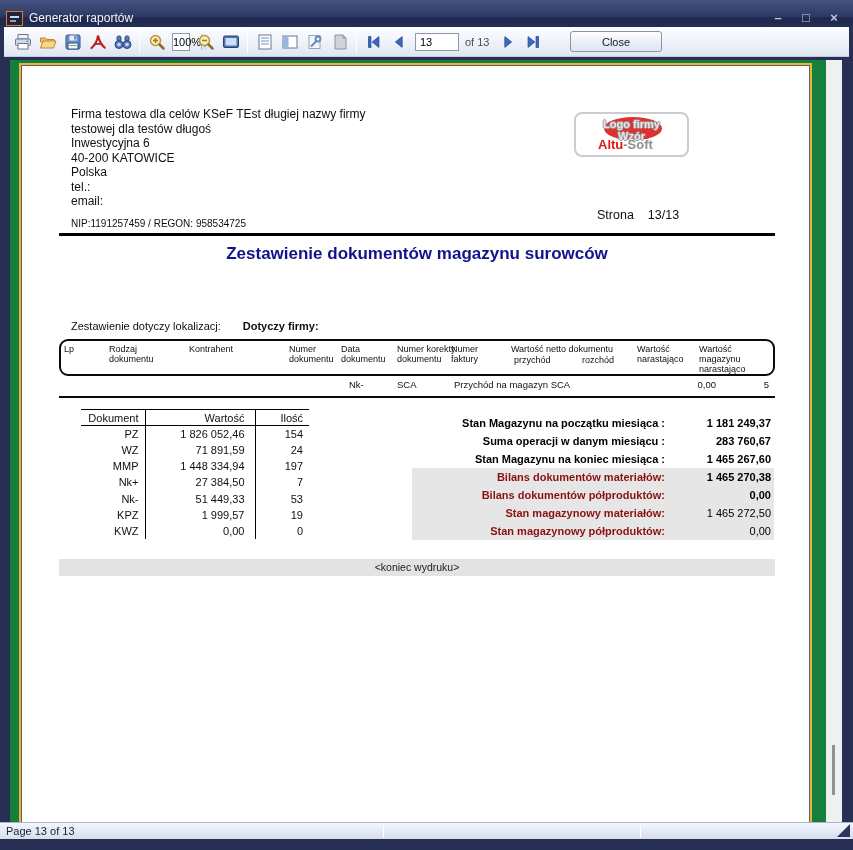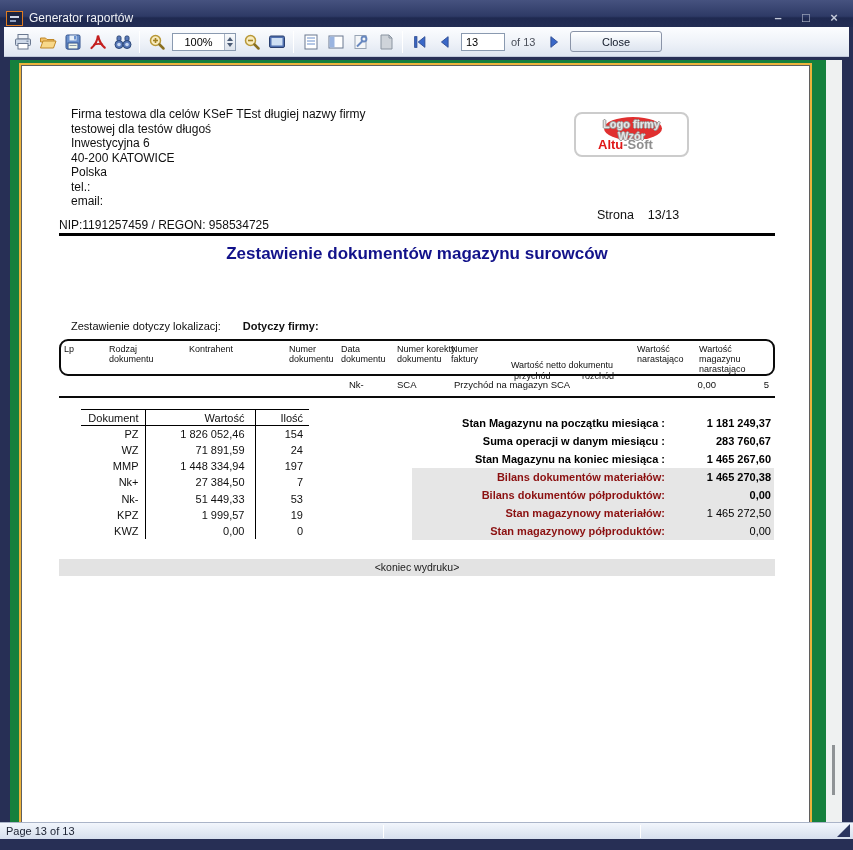--- a/index.html
+++ b/index.html
@@ -18,21 +18,21 @@
   .win-btns { margin-left:auto; display:flex; gap:10px; padding-right:4px; }
   .win-btn { color:#c3c9d8; font-size:13px; font-weight:bold; width:18px; text-align:center; cursor:default; line-height:16px; }
 
   
   .toolbar { position: absolute; left:4px; top:27px; width:845px; height:30px;
     background: linear-gradient(#fcfdff 0%, #eef2f8 55%, #dfe6f1 100%);
     border-bottom:1px solid #c2cadb; display:flex; align-items:center; padding-left:6px; }
   .tb-frame { position:absolute; left:0; top:27px; width:853px; height:33px; background:#272f55; }
   .tbtn { width:25px; height:24px; display:flex; align-items:center; justify-content:center; border-radius:3px; }
   .tsep { width:1px; height:22px; background:#b6bdcc; border-right:1px solid #ffffff; margin:0 4px; }
-  .zoombox { width:64px; height:18px; background:#fff; border:1px solid #8a9ab0; display:flex; align-items:center;
+  .zoombox { width:18px; height:18px; background:#fff; border:1px solid #8a9ab0; display:flex; align-items:center;
     font-size:11px; margin:8px 3px; }
   .zoombox .zval { flex:1; text-align:center; }
   .spinner { width:11px; height:16px; background:linear-gradient(#f8fafc,#dde3ec); border-left:1px solid #aab4c4;
     display:flex; flex-direction:column; align-items:center; justify-content:center; gap:2px; }
   .spin-up { width:0;height:0;border-left:3px solid transparent;border-right:3px solid transparent;border-bottom:4px solid #4a5a74; }
   .spin-dn { width:0;height:0;border-left:3px solid transparent;border-right:3px solid transparent;border-top:4px solid #4a5a74; }
   .pageinput { width:44px; height:18px; border:1px solid #8a9ab0; font-size:11px; padding-left:4px;
     font-family:"Liberation Sans",sans-serif; margin:0 4px; }
   .oflabel { font-size:11px; color:#4a4f5a; margin:0 6px 0 2px; }
   .closebtn { position:absolute; left:566px; top:4px; width:92px; height:21px; border:1px solid #8a94a8; border-radius:3px;
@@ -56,31 +56,31 @@
   .logo-ellipse { position:absolute; left:28px; top:3px; width:58px; height:23px; background:#e03030; border-radius:50%; }
   .logo-hollow { position:absolute; width:100%; text-align:center; font-weight:bold; color:#e6e6e6;
     text-shadow:-1px 0 #9a9a9a,1px 0 #9a9a9a,0 -1px #9a9a9a,0 1px #9a9a9a; }
   .logo-l1 { top:4px; font-size:11px; }
   .logo-l2 { top:16px; font-size:11px; }
   .logo-brand { position:absolute; left:22px; top:23px; font-size:13px; font-weight:bold; }
   .logo-brand .b1 { color:#e01818; }
   .logo-brand .b2 { color:#8e8e8e; }
 
   .strona { left:576px; top:143px; font-size:12.5px; color:#101010; display:flex; gap:14px; }
-  .nip { left:38px; top:153px; font-size:12px; color:#101010; }
+  .nip { left:50px; top:153px; font-size:10px; color:#101010; }
   .dblrule { left:38px; top:168px; width:716px; height:3px; border-top:2px solid #000; border-bottom:1px solid #000; }
   .rtitle { left:38px; top:179px; width:716px; text-align:center; font-size:17px; font-weight:bold; color:#12128a; }
   .rtitle2 { top:211px; }
   .scope { left:50px; top:255px; font-size:11px; color:#101010; display:flex; gap:22px; }
   .scope .bold { font-weight:bold; }
 
   .dhead { left:38px; top:274px; width:716px; height:37px; border:2px solid #0a0a0a; border-radius:9px; font-size:9px; }
   .dhead div, .dhead span { line-height:9.8px; color:#101010; }
   .hcell { position:absolute; top:4px; }
-  .netto-group { position:absolute; left:445px; top:4px; width:112px; text-align:center;margin-top:16px; }
+  .netto-group { position:absolute; left:445px; top:4px; width:112px; text-align:center; }
   .netto-sub { display:flex; justify-content:space-between; padding:1px 4px 0 8px; }
   .drow { left:0; top:314px; width:793px; font-size:9.5px; color:#101010; }
   .drow span { position:absolute; }
   .thickline { left:38px; top:331px; width:716px; height:2px; background:#0a0a0a; }
 
   .sumtab-wrap { left:60px; top:344px; }
   .sumtab { border-collapse:collapse; font-size:11px; color:#101010; }
   .sumtab th, .sumtab td { height:16.2px; padding:0 6px 0 0; text-align:right; font-weight:normal; white-space:nowrap; }
   .sumtab .c1 { width:64px; border-right:1px solid #000; }
   .sumtab .c2 { width:110px; border-right:1px solid #000; padding-right:10px; }

